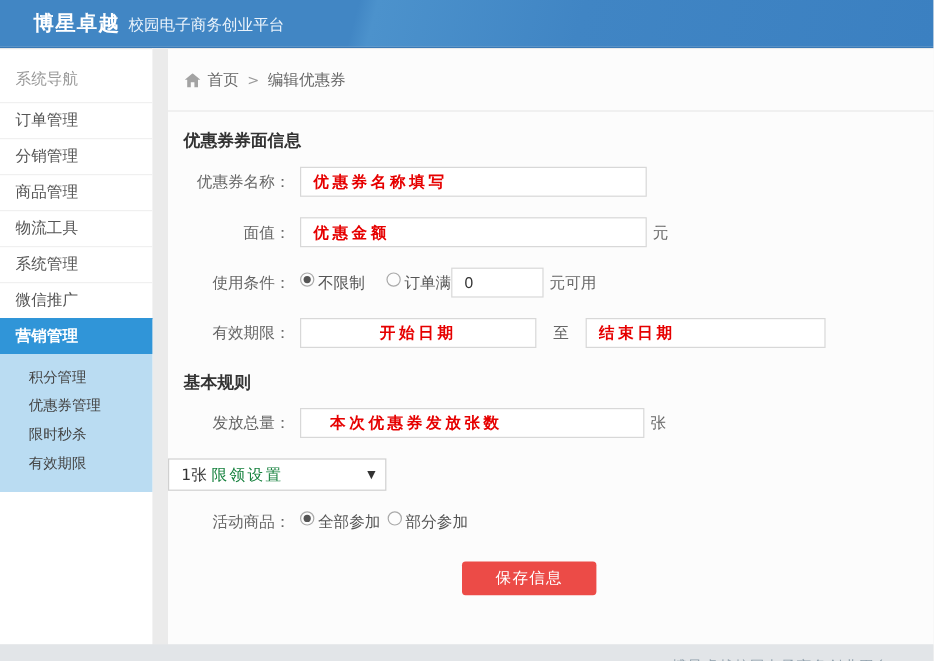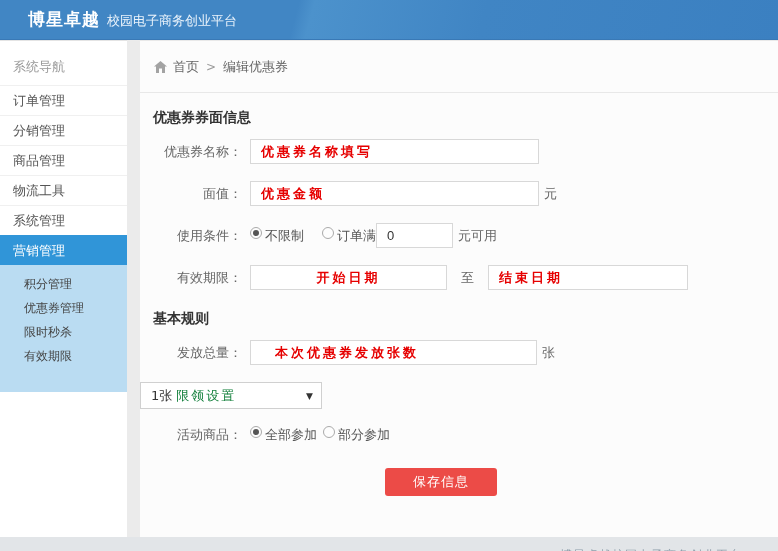--- a/index.html
+++ b/index.html
@@ -28,23 +28,23 @@
   }
   .nav-title {
     height:44px; line-height:52px; padding-left:13px;
     color:#999; font-size:13px;
   }
   .nav-item {
     height:30px; line-height:30px; padding-left:13px;
     border-top:1px solid #f0f0f0; color:#555; font-size:13px; cursor:pointer;
   }
   .nav-item.active {
-    background:#3095d8; color:#fff; font-weight:normal; border-top-color:#3095d8;
-  }
-  .submenu { background:#badcf2; padding:7px 0 24px 0; }
+    background:#3095d8; color:#fff; font-weight:bold; border-top-color:#3095d8;
+  }
+  .submenu { background:#badcf2; padding:7px 0 12px 0; }
   .submenu-item {
     height:24px; line-height:24px; padding-left:24px;
     color:#444; font-size:12px; cursor:pointer;
   }
   
   .content {
     position:absolute; left:140px; top:40px; width:688px; height:497px;
     background:#fcfcfc; border-top:1px solid #e9e9e9;
   }
   .breadcrumb {
@@ -125,20 +125,21 @@
   <span class="brand-sub">校园电子商务创业平台</span>
 </div>
 
 <div class="sidebar">
   <div class="nav-title">系统导航</div>
   <div class="nav-item">订单管理</div>
   <div class="nav-item">分销管理</div>
   <div class="nav-item">商品管理</div>
   <div class="nav-item">物流工具</div>
   <div class="nav-item">系统管理</div>
+  <div class="nav-item">微信推广</div>
   <div class="nav-item active">营销管理</div>
   <div class="submenu">
     <div class="submenu-item">积分管理</div>
     <div class="submenu-item">优惠券管理</div>
     <div class="submenu-item">限时秒杀</div>
     <div class="submenu-item">有效期限</div>
   </div>
 </div>
 
 <div class="content">

